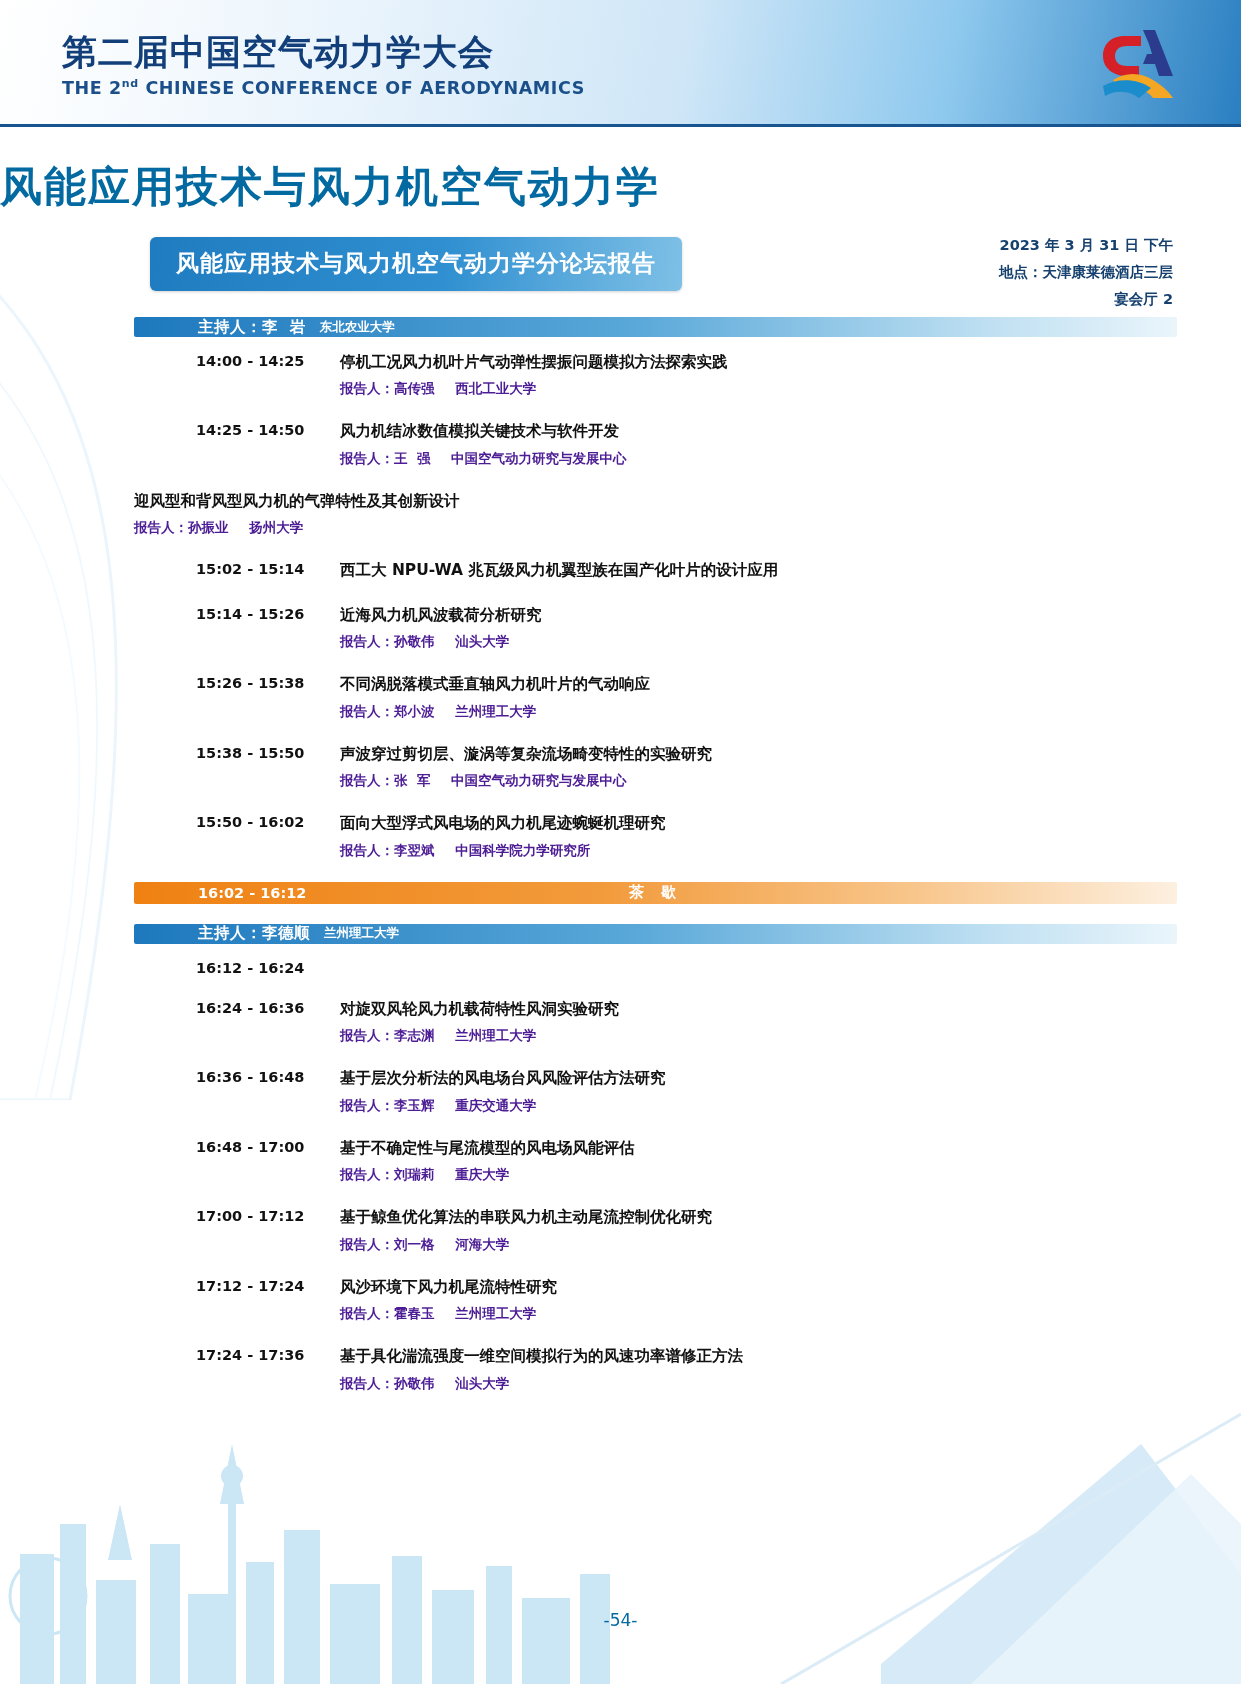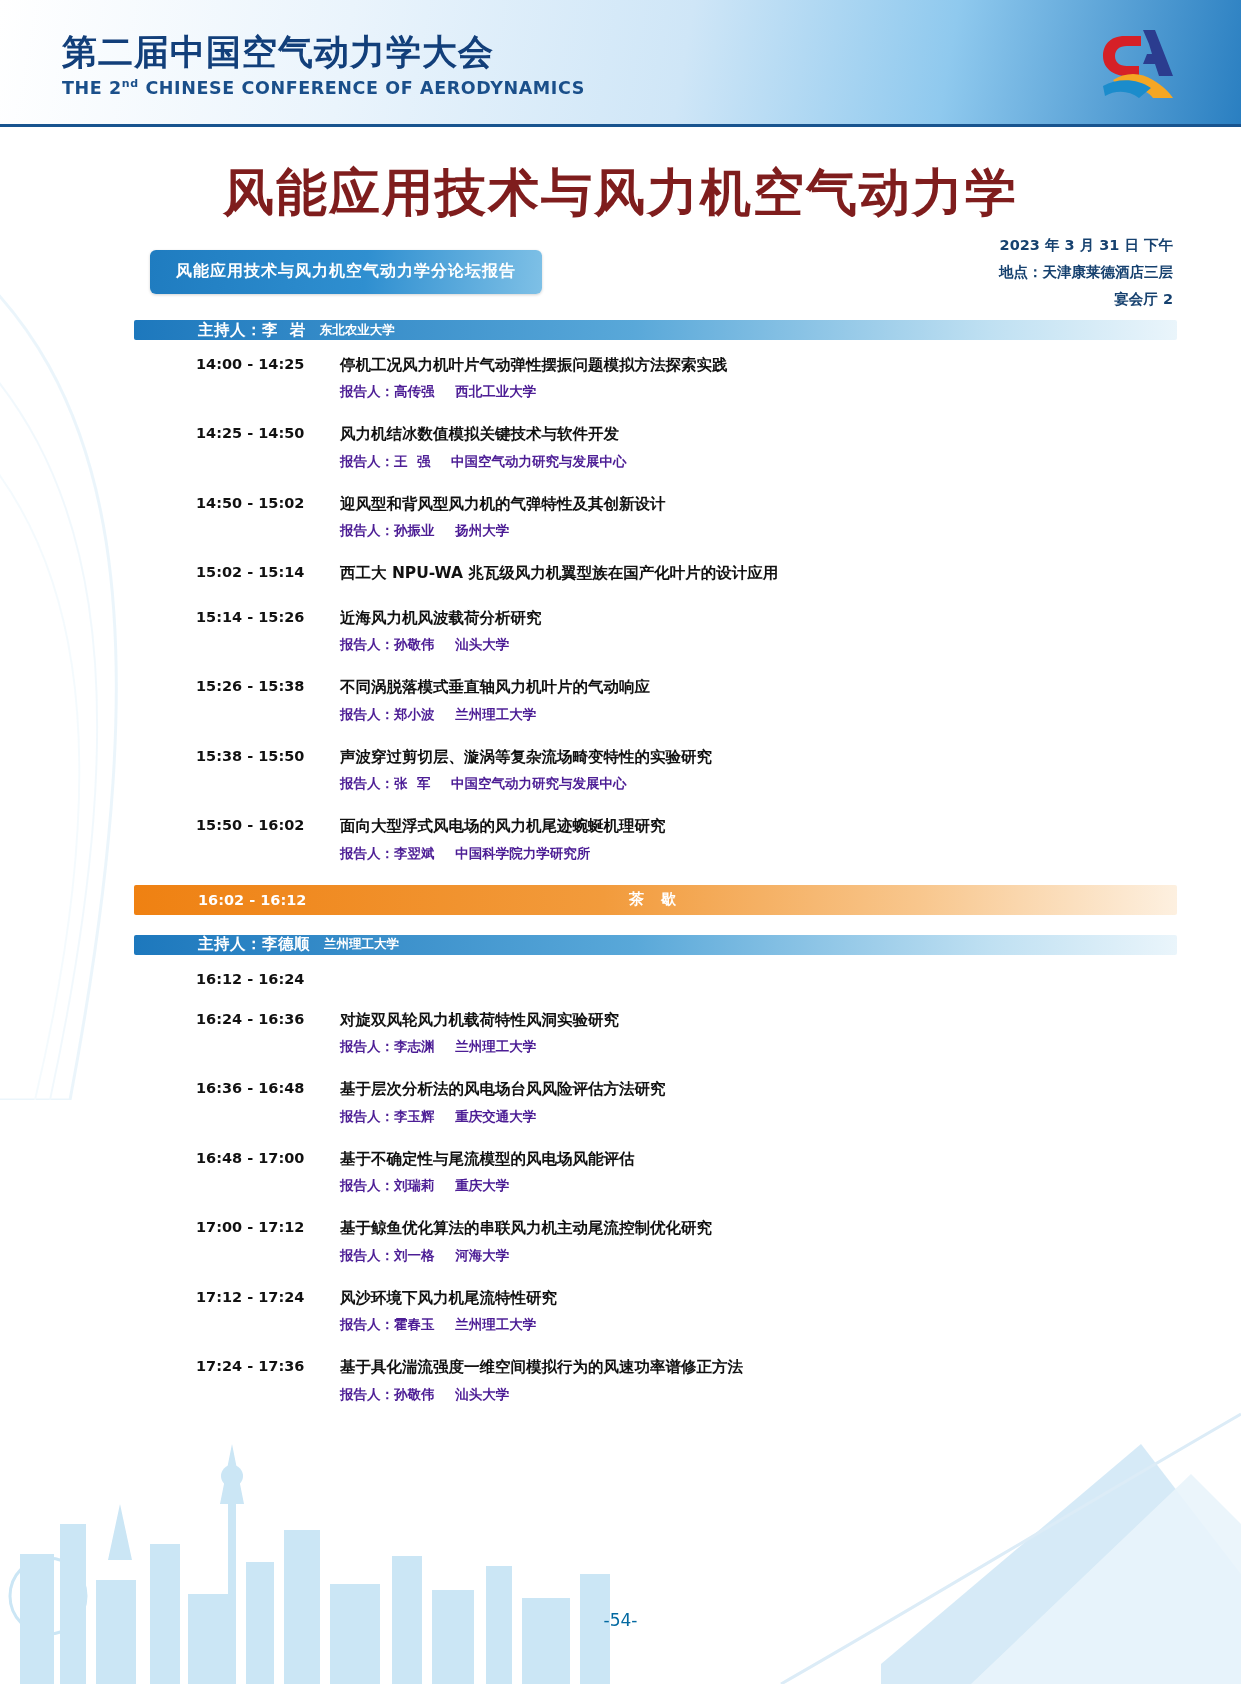--- a/index.html
+++ b/index.html
@@ -89,24 +89,24 @@
     position: absolute;
     right: 60px;
     top: 22px;
     width: 86px;
     height: 80px;
   }
 
   
   .session-title {
     margin-top: 32px;
-    text-align: center;
-    font-size: 51px;
-    font-weight: bold;
-    color: #7f1d1d;
+    text-align: left;
+    font-size: 42px;
+    font-weight: bold;
+    color: #0369a1;
     letter-spacing: 2px;
     position: relative;
     z-index: 3;
   }
 
   .meta {
     position: absolute;
     right: 68px;
     top: 232px;
     text-align: right;
@@ -120,21 +120,21 @@
   .forum-banner-wrap {
     margin-top: 22px;
     padding-left: 150px;
     position: relative;
     z-index: 3;
   }
   .forum-banner {
     display: inline-block;
     background: linear-gradient(95deg, #1f7cc0 0%, #2f8fd0 55%, #7ec0e6 100%);
     color: #ffffff;
-    font-size: 16px;
+    font-size: 23px;
     font-weight: bold;
     padding: 11px 26px 12px 26px;
     border-radius: 6px;
     letter-spacing: 1px;
     box-shadow: 0 1px 3px rgba(0,0,0,0.18);
   }
 
   
   .program {
     position: relative;
@@ -159,21 +159,21 @@
     white-space: pre;
   }
   .chair-bar .chair-affil {
     color: #ffffff;
     font-size: 12.5px;
     margin-left: 14px;
     font-weight: bold;
   }
 
   .break-bar {
-    height: 30px;
+    height: 22px;
     background: linear-gradient(90deg, #ef8112 0%, #f29b3c 45%, #f8c68c 75%, #fdf0e0 100%);
     border-radius: 2px;
     display: flex;
     align-items: center;
     padding-left: 64px;
     margin: 18px 0 20px 0;
     position: relative;
   }
   .break-bar .break-time {
     color: #ffffff;
@@ -334,21 +334,20 @@
           <div class="body">
             <div class="title">风力机结冰数值模拟关键技术与软件开发</div>
             <div class="speaker">
               <span class="who">报告人：王  强</span>
               <span class="affil">中国空气动力研究与发展中心</span>
             </div>
           </div>
         </div>
 
         <div class="talk">
-          <div class="time">14:50 - 15:02</div>
           <div class="body">
             <div class="title">迎风型和背风型风力机的气弹特性及其创新设计</div>
             <div class="speaker">
               <span class="who">报告人：孙振业</span>
               <span class="affil">扬州大学</span>
             </div>
           </div>
         </div>
 
         <div class="talk">

